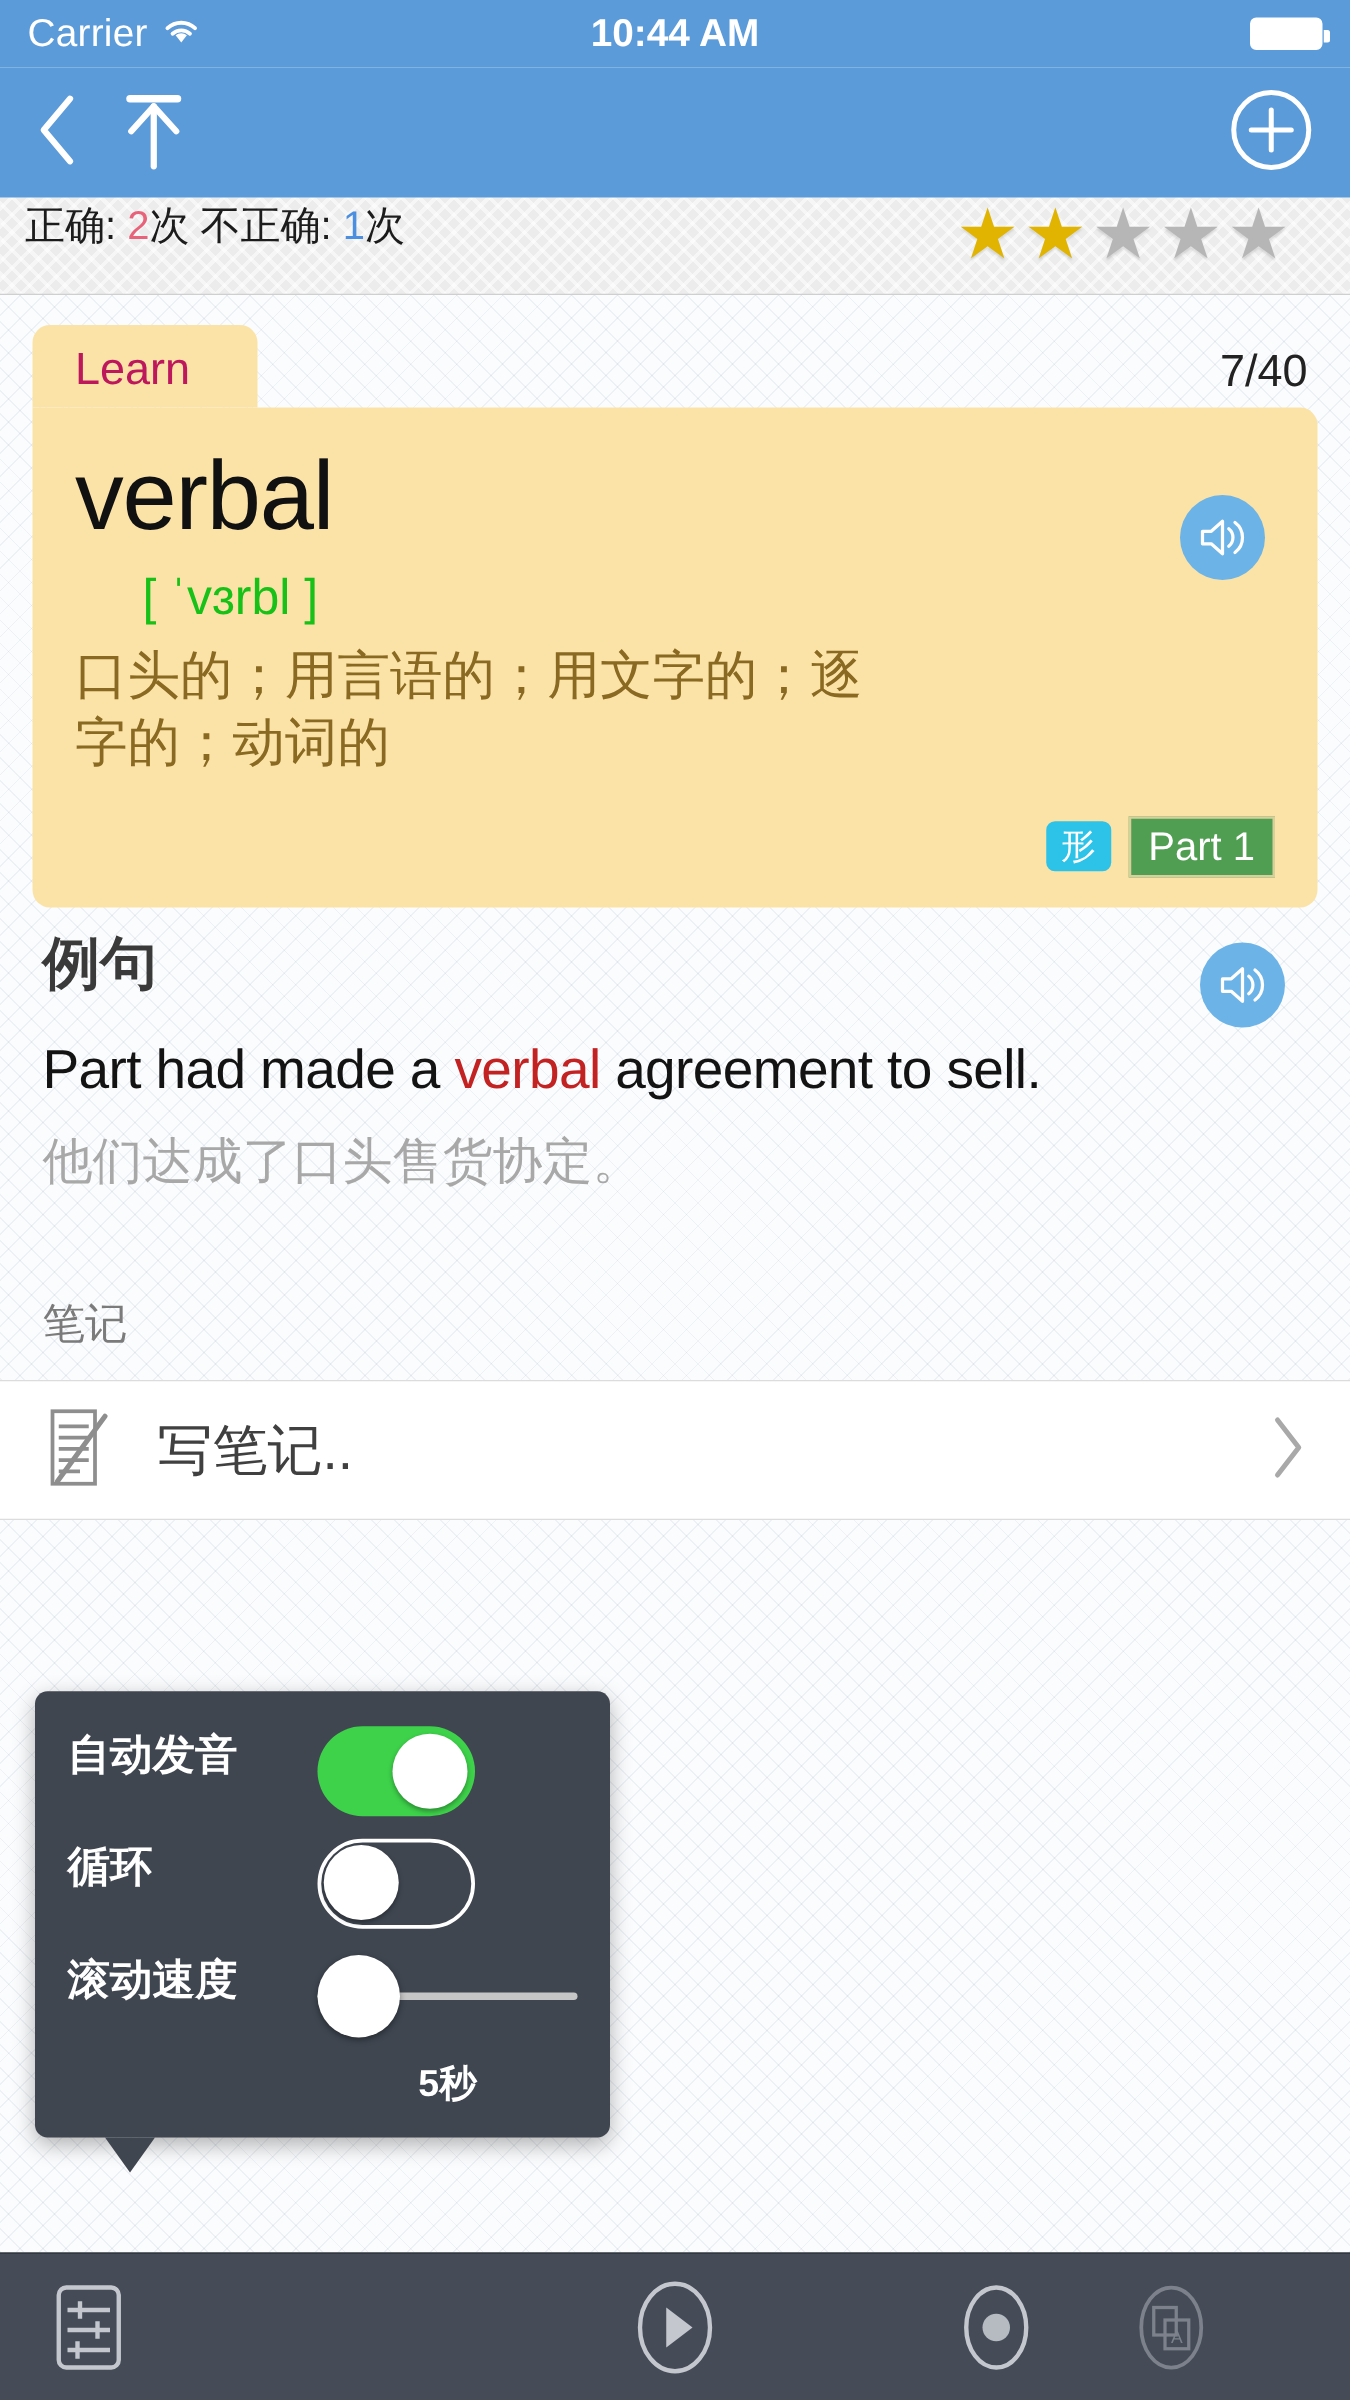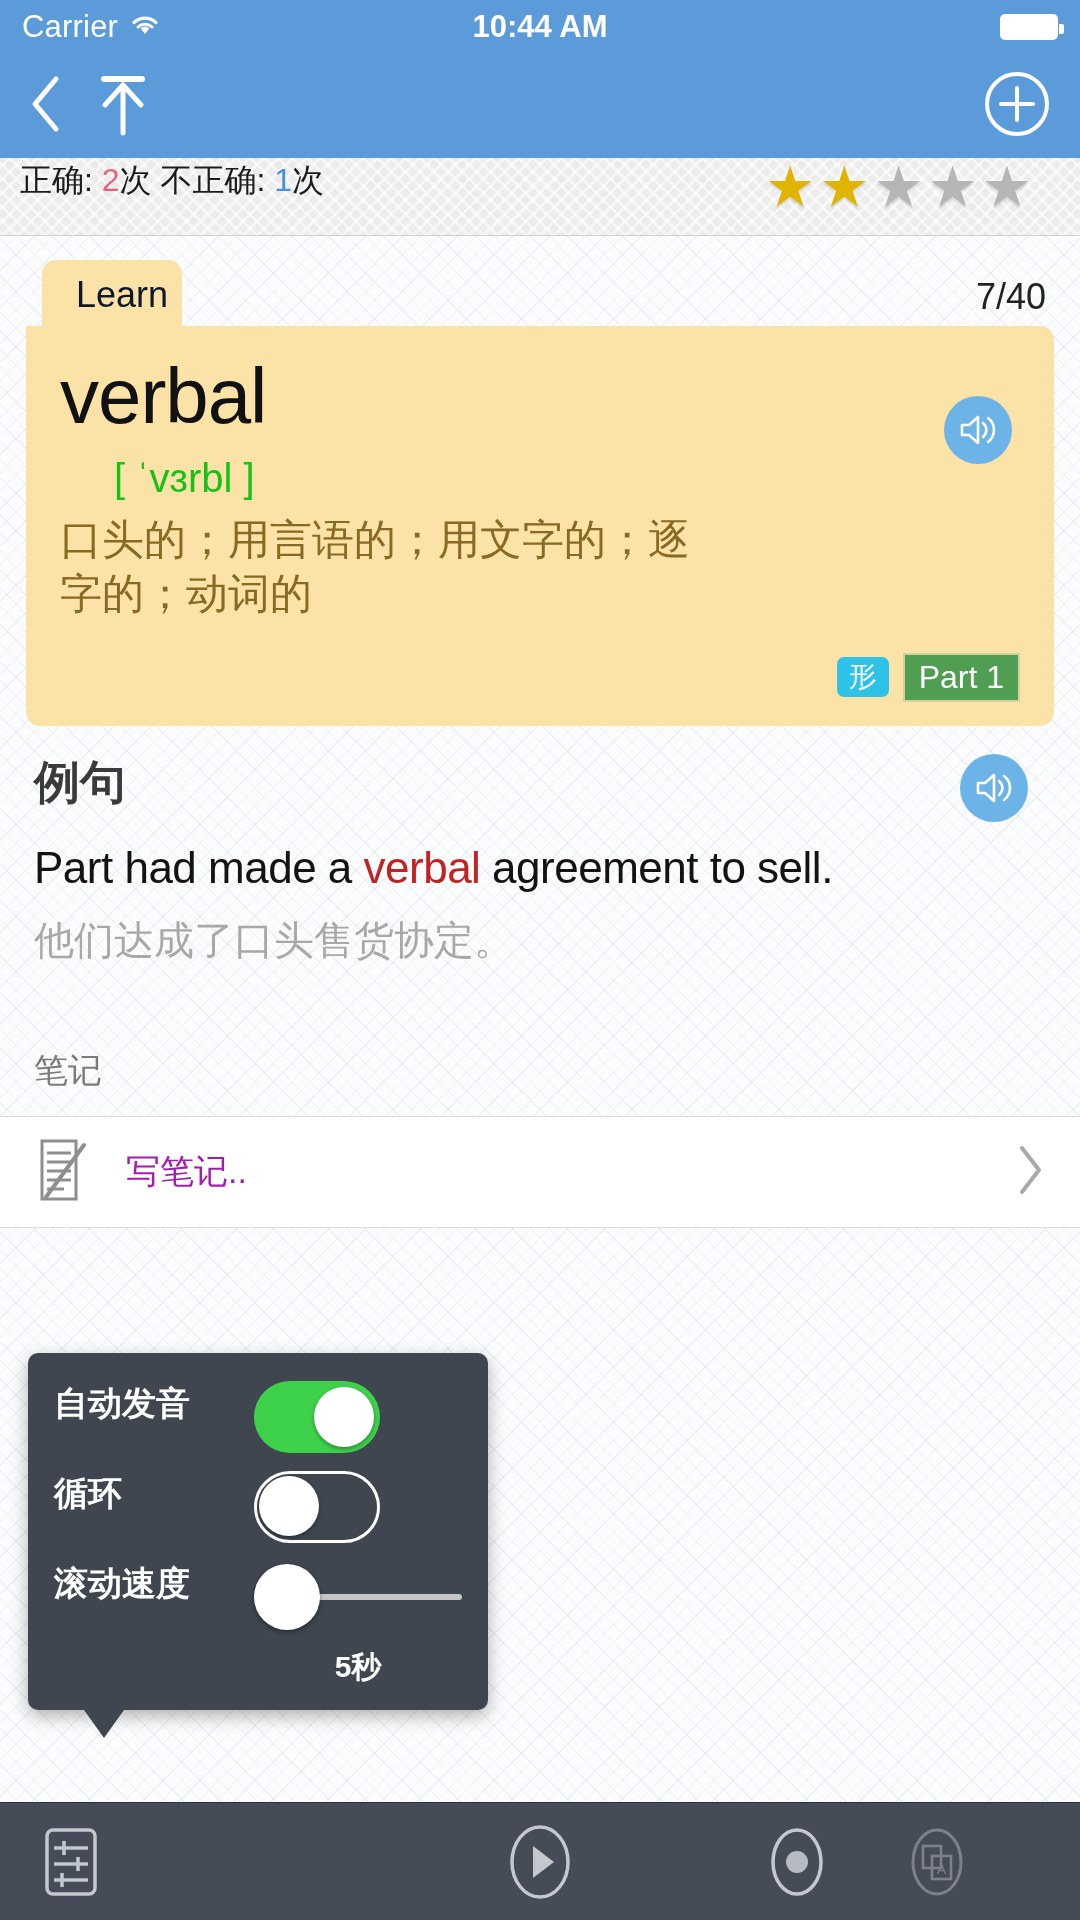--- a/index.html
+++ b/index.html
@@ -87,22 +87,22 @@
       repeating-linear-gradient(45deg, rgba(120,140,170,.10) 0 1px, rgba(0,0,0,0) 1px 13px),
       repeating-linear-gradient(-45deg, rgba(120,140,170,.10) 0 1px, rgba(0,0,0,0) 1px 13px);
     overflow: hidden;
   }
 
   
   .tab-row { display: flex; align-items: flex-end; padding: 24px 26px 0 26px; }
   .learn-tab {
     background: #fbe3a8;
     border-radius: 14px 14px 0 0;
-    padding: 14px 14px 10px 34px;
-    font-size: 36px; color: #0f172a; margin-left: 16px;
+    padding: 14px 54px 10px 34px;
+    font-size: 36px; color: #be185d;
   }
   .counter { margin-left: auto; font-size: 36px; color: #222222; padding-bottom: 8px; padding-right: 8px;}
 
   .word-card {
     margin: 0 26px;
     background: #fbe3a8;
     border-radius: 0 14px 14px 14px;
     padding: 28px 34px 26px 34px;
     position: relative;
     min-height: 400px;
@@ -125,35 +125,35 @@
   .badge-pos {
     background: #2dc3e8; color: #ffffff; font-size: 28px;
     border-radius: 7px; padding: 6px 12px; line-height: 1;
   }
   .badge-part {
     background: #4f9e52; color: #ffffff; font-size: 32px;
     border: 2px solid #d8d09a; padding: 5px 14px; line-height: 1.1;
   }
 
   
-  .example { padding: 26px 34px 10px 34px; position: relative; }
+  .example { padding: 14px 34px 10px 34px; position: relative; }
   .ex-head { font-size: 46px; color: #3a3a3a; font-weight: 700; }
   .speaker.ex-speaker { right: 52px; top: 28px; }
   .ex-en { font-size: 44px; color: #131313; margin-top: 26px; line-height: 1.25; letter-spacing: -.5px;}
   .ex-en .hl { color: #c32222; }
   .ex-cn { font-size: 40px; color: #a8a8a8; margin-top: 18px; }
 
   
   .notes-label { font-size: 34px; color: #7b7b7b; padding: 70px 34px 22px 34px; }
   .notes-row {
     background: #ffffff;
     border-top: 1px solid #dcdcdc; border-bottom: 1px solid #dcdcdc;
     height: 112px; display: flex; align-items: center; padding: 0 34px;
   }
-  .notes-ph { font-size: 34px; color: #a21caf; margin-left: 34px; }
+  .notes-ph { font-size: 44px; color: #404040; margin-left: 34px; }
   .chev-right { margin-left: auto; color: #a9a9a9; }
 
   
   .popup {
     position: absolute; left: 28px; bottom: 92px;
     width: 460px; background: #3f4650; border-radius: 10px;
     padding: 28px 26px 22px 26px;
     box-shadow: 0 6px 18px rgba(0,0,0,.3);
   }
   .popup::after {

